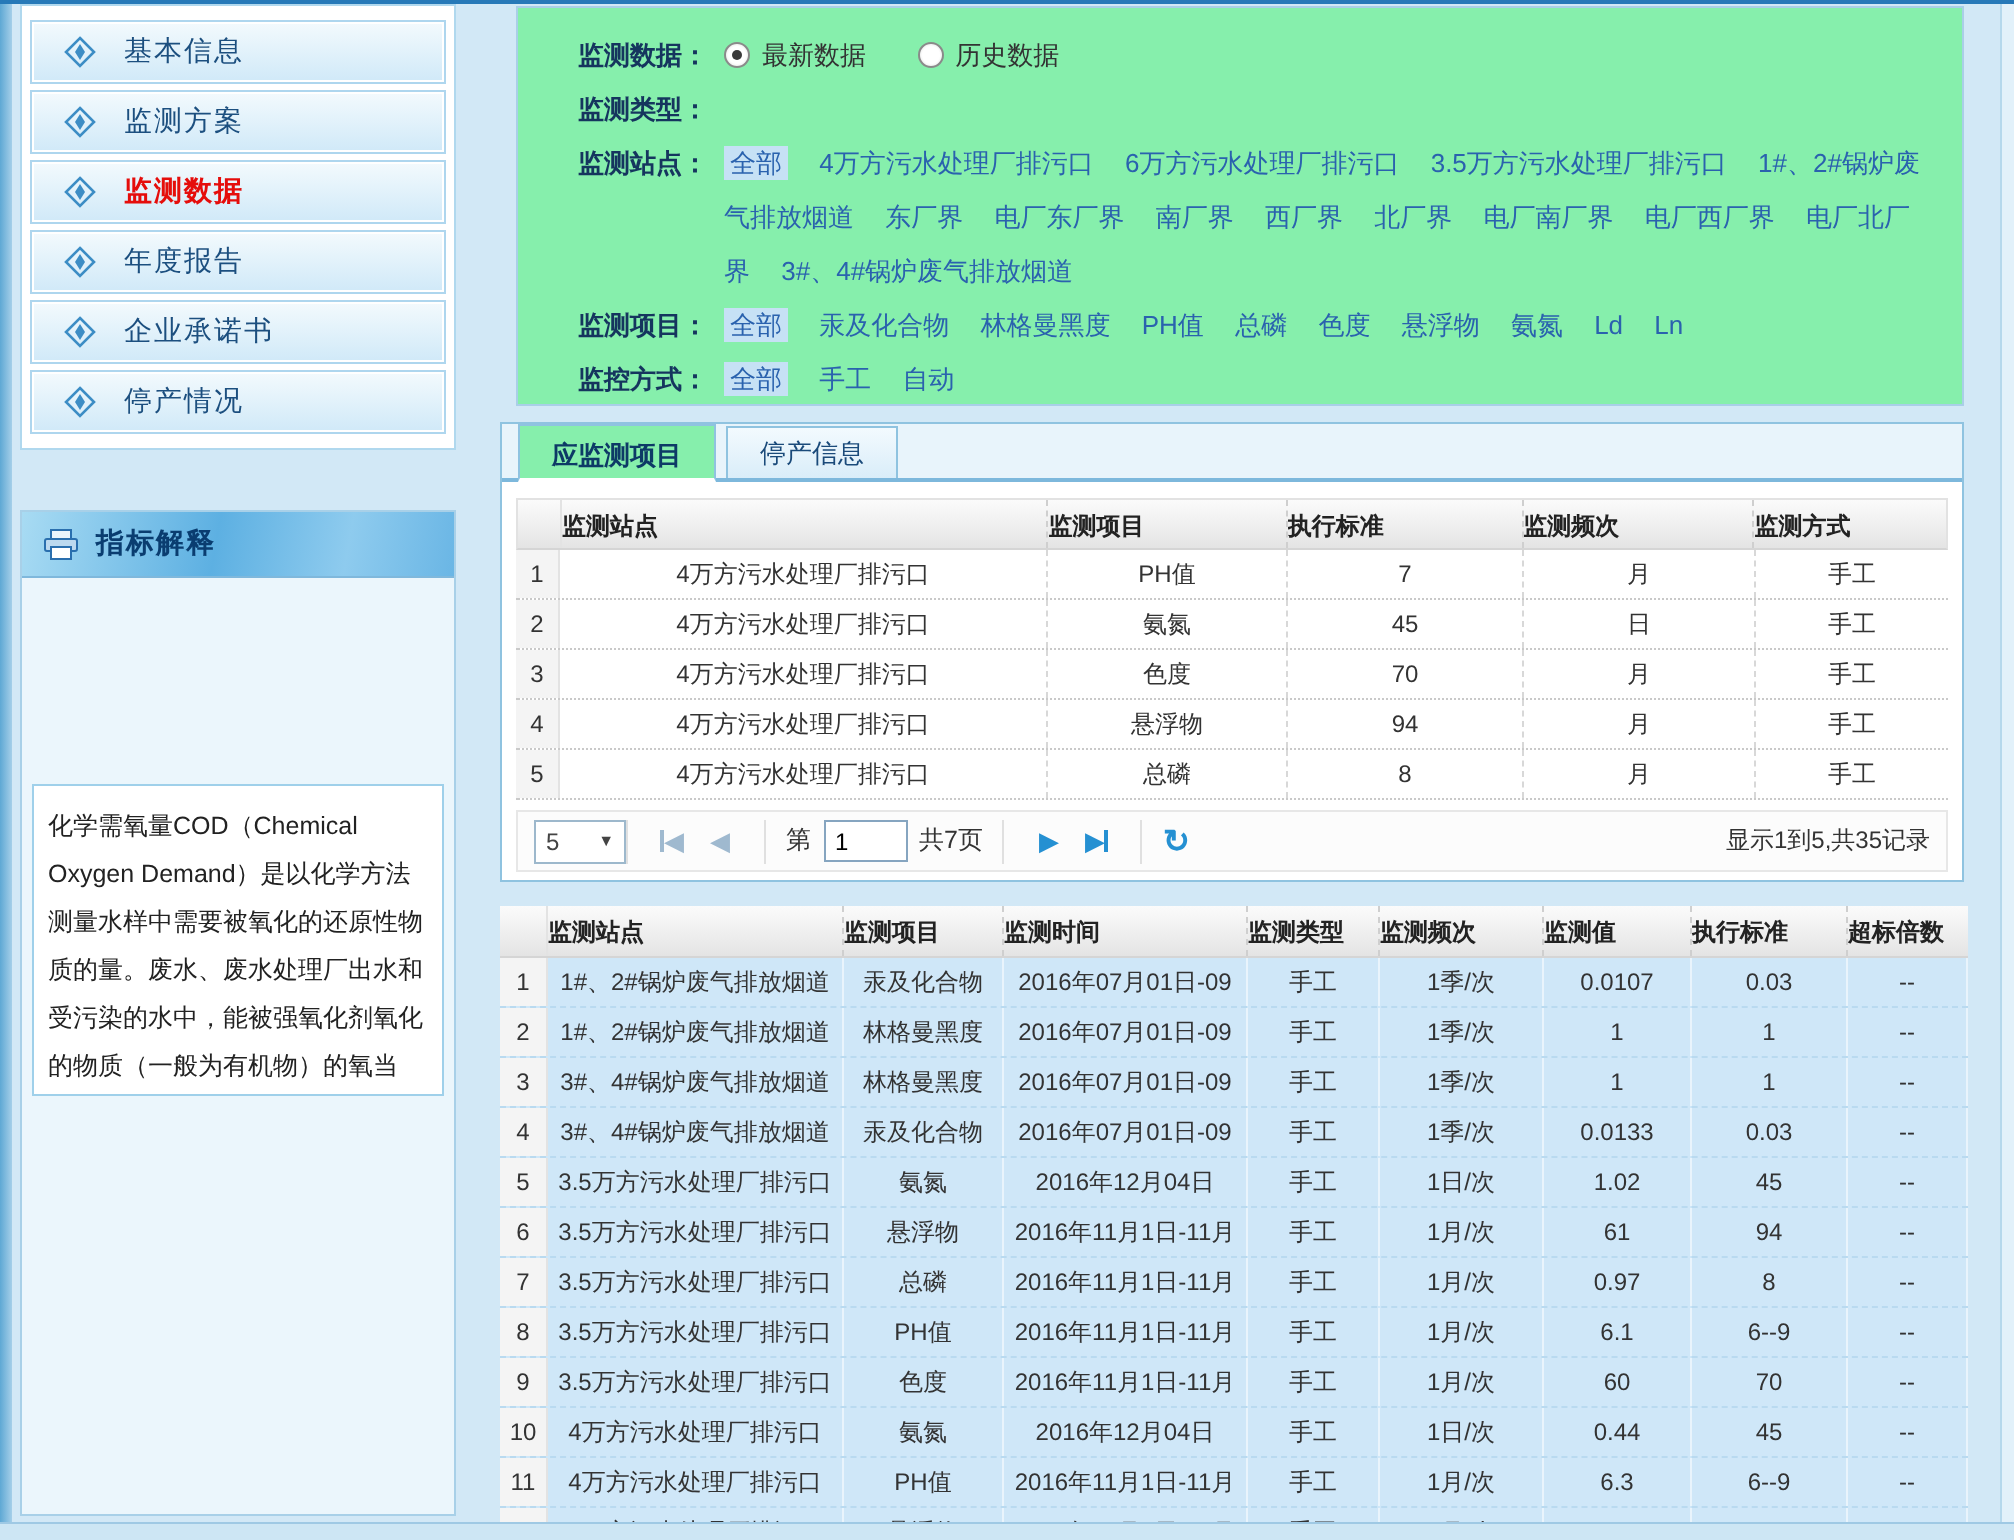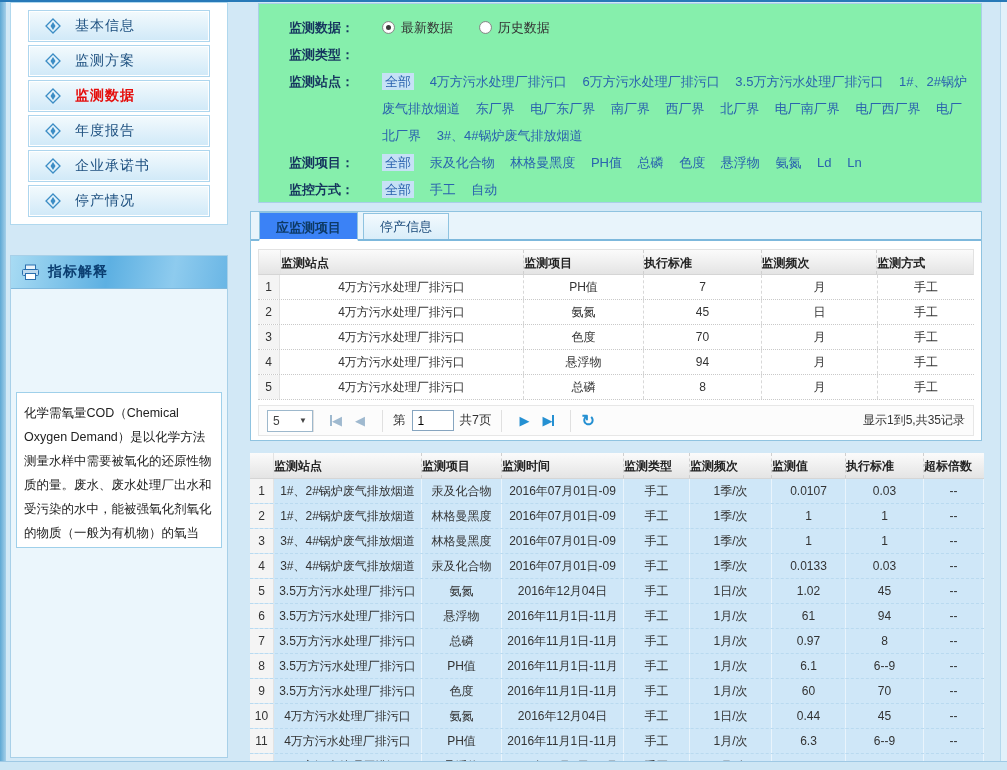--- a/index.html
+++ b/index.html
@@ -16,21 +16,21 @@
   .leftstrip { position:absolute; left:0; top:0; bottom:0; width:6px;
     background:linear-gradient(to right,#5ea8d4,#a5cfe9); }
   .hscroll { position:absolute; left:0; right:0; bottom:0; height:9px;
     background:#cde6f4; border-top:1px solid #9fc9e4; z-index:8; }
   .vscroll { position:absolute; right:0; top:2px; bottom:9px; width:7px;
     background:#e2f1fa; border-left:1px solid #b5d8ec; z-index:8; }
 
   
   .menu-panel { position:absolute; left:10px; top:2px; width:218px;
     background:#fff; border:1px solid #b0d8ee; padding:4px 4px; }
-  .menu-item { height:32px; margin:3px 13px; display:flex; align-items:center;
+  .menu-item { height:32px; margin:3px 0; display:flex; align-items:center;
     background:linear-gradient(#f3fafd,#d0e9f8); border:1px solid #aed6ee;
     box-shadow: inset 0 0 0 1px #ffffff; cursor:pointer; }
   .menu-item .micon { margin:0 14px 0 16px; display:inline-flex; }
   .menu-item .mlabel { font-size:14px; color:#1c4f7f; letter-spacing:1px; }
   .menu-item.active .mlabel { color:#e50d0b; font-weight:bold; }
 
   .ind-panel { position:absolute; left:10px; top:255px; width:218px; height:503px;
     background:#ebf6fc; border:1px solid #a8d0e8; }
   .ind-header { height:33px; display:flex; align-items:center;
     background:linear-gradient(100deg,#a8dbf3 0%,#5db0e2 45%,#8ecbee 75%,#6ab6e5 100%);
@@ -39,39 +39,39 @@
   .ind-title { font-size:14px; font-weight:bold; color:#0a3d70; letter-spacing:1px; }
   .ind-box { position:absolute; left:5px; top:136px; width:206px; height:156px;
     background:#fff; border:1px solid #9fd0ea; padding:8px 7px;
     overflow:hidden; line-height:24px; color:#222; font-size:12.5px; }
 
   
   .filter-panel { position:absolute; left:258px; top:3px; width:724px; height:200px;
     background:#86efac; border:1px solid #a9cfe7; padding:10px 10px 0 30px; }
   .frow { display:flex; align-items:flex-start; line-height:27px; }
   .flabel { font-weight:bold; color:#15355e; font-size:13px; white-space:nowrap; margin-right:8px; }
-  .flinks { flex:1; font-size:13px; color:#2a62ae;margin-left:20px; }
+  .flinks { flex:1; font-size:13px; color:#2a62ae; }
   .flink { color:#2a62ae; margin-right:12px; cursor:pointer; }
   .flink.sel { background:#c6e1f5; padding:1px 3px; }
   .radio-opt { margin-right:22px; color:#333; font-size:13px; cursor:pointer; }
   .radio { display:inline-block; width:13px; height:13px; border-radius:50%;
     border:1px solid #8a8a8a; background:radial-gradient(#fff 55%,#d9d9d9);
     vertical-align:-2px; margin-right:6px; position:relative; }
   .radio.on::after { content:""; position:absolute; left:3px; top:3px; width:5px; height:5px;
     border-radius:50%; background:#3a3a3a; }
 
   
   .tab-panel { position:absolute; left:250px; top:211px; width:732px; height:230px;
     background:#fff; border:1px solid #8fc3e0; }
   .tabbar { height:29px; background:#e8f4fb; border-bottom:2px solid #7db8dc;
     display:flex; align-items:flex-end; padding-left:8px; }
   .tab { height:26px; line-height:26px; padding:0 16px; margin-right:5px;
     border:1px solid #8fc3e0; border-bottom:none; cursor:pointer; font-size:13px;
     background:linear-gradient(#f3fafe,#d9edf9); color:#1a4a7a; }
-  .tab.active { background:#3b82f6; color:#0d3a66; font-weight:bold;
+  .tab.active { background:#86efac; color:#0d3a66; font-weight:bold;
     height:29px; line-height:29px; margin-bottom:-2px; border-bottom:2px solid #fff; }
 
   .t1 { margin:8px 7px 0 7px; }
   .hrow { display:flex; height:26px; line-height:26px; text-align:left;
     background:linear-gradient(#fbfbfb,#e4e4e4); font-weight:bold; color:#222;
     border:1px solid #e2e2e2; border-bottom:1px solid #d5d5d5; }
   .trow { display:flex; height:25px; line-height:25px; text-align:center;
     background:#fff; border-bottom:1px dotted #c9c9c9; }
   .c { border-right:1px dashed #d8d8d8; overflow:hidden; white-space:nowrap; }
   .hrow .c { border-right:1px dashed #cfcfcf; }

